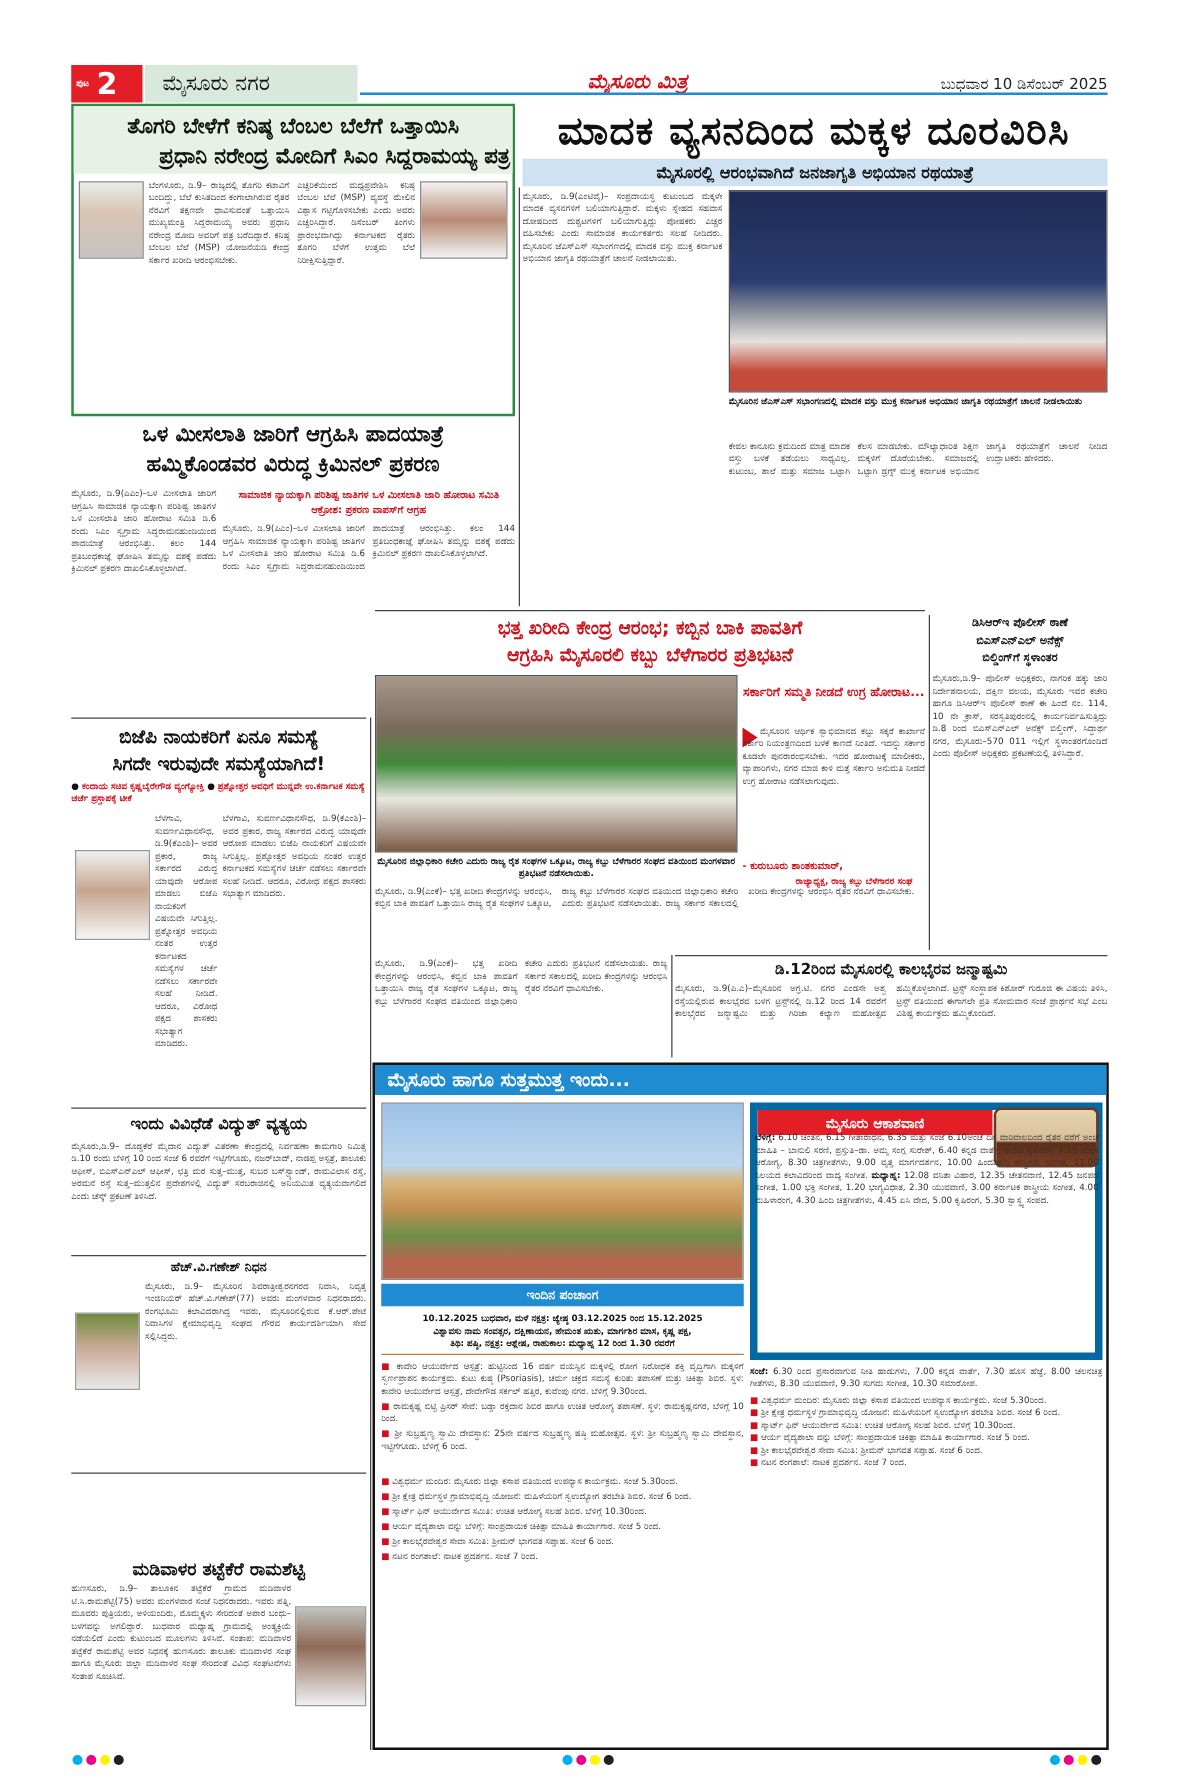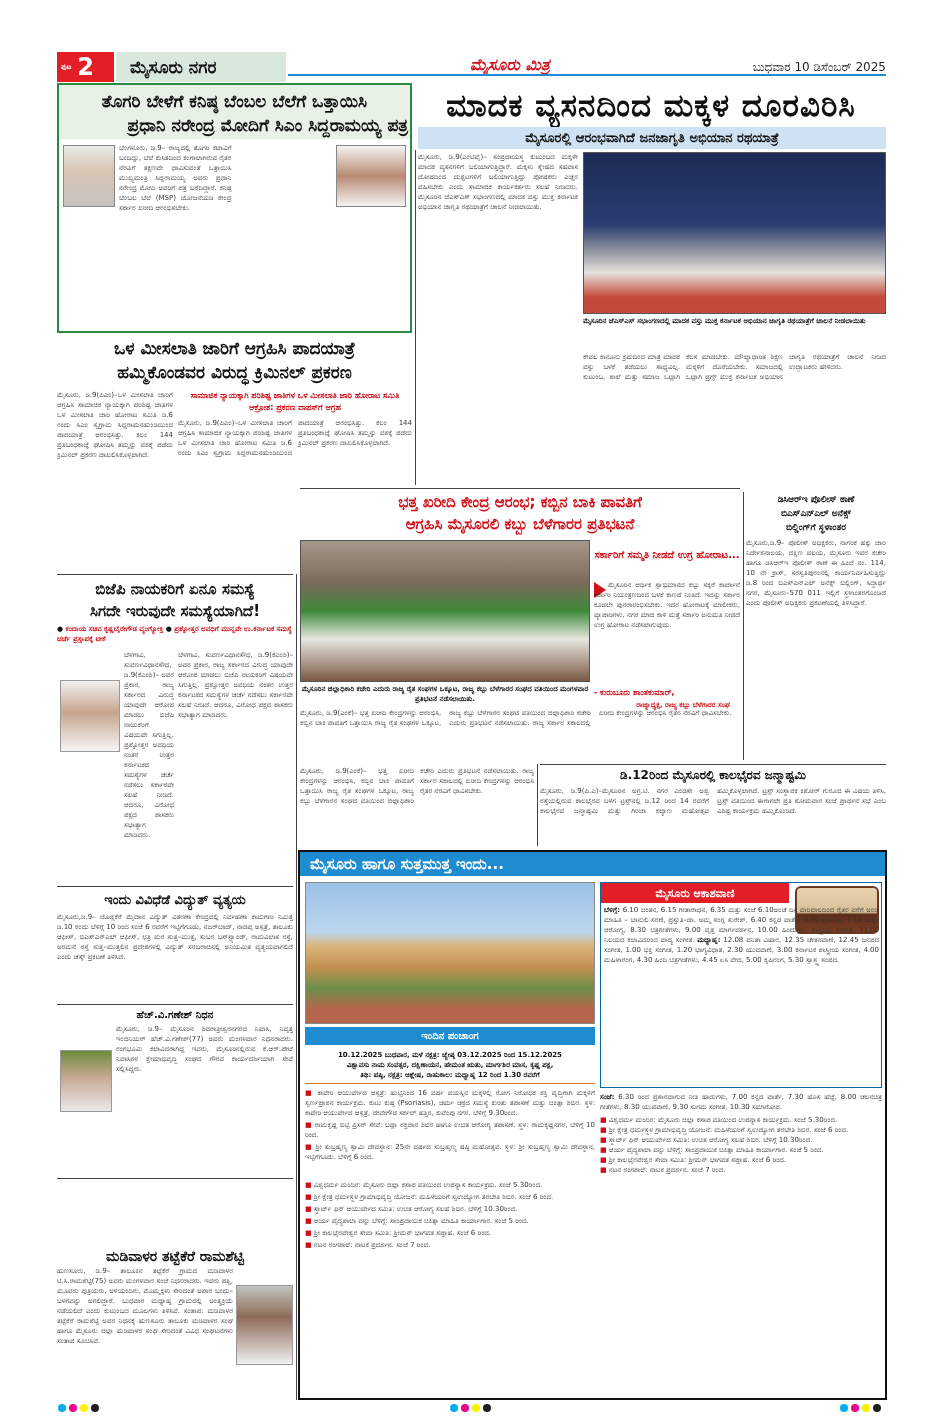--- a/index.html
+++ b/index.html
@@ -15,38 +15,39 @@
 .dots span{width:8px;height:8px;border-radius:50%;display:inline-block}
 </style>
 </head>
 <body>
 
 <div class="abs" style="left:57px;top:52px;width:57px;height:30px;background:#e41e26;color:#fff;display:flex;align-items:center;padding-left:4px;">
   <span style="font-size:7px;font-weight:bold;margin-right:6px;">ಪುಟ</span>
   <span style="font-size:24px;font-weight:bold;">2</span>
 </div>
 <div class="abs" style="left:116px;top:52px;width:170px;height:30px;background:#d9e8dc;display:flex;align-items:center;padding-left:14px;">
-  <span style="font-size:17px;font-weight:bold;color:#111;">ಮೈಸೂರು ನಗರ</span>
+  <span style="font-size:17px;font-weight:normal;color:#111;">ಮೈಸೂರು ನಗರ</span>
 </div>
 <div class="abs" style="left:440px;top:55px;width:140px;text-align:center;font-size:16px;font-weight:bold;color:#d0101a;font-style:italic;">ಮೈಸೂರು ಮಿತ್ರ</div>
 <div class="abs" style="left:650px;top:60px;width:236px;text-align:right;font-size:12px;color:#222;">ಬುಧವಾರ 10 ಡಿಸೆಂಬರ್ 2025</div>
 <div class="abs" style="left:288px;top:74px;width:598px;height:2px;background:#1f8bd0;"></div>
 
 <div class="abs" style="left:57px;top:83px;width:355px;height:250px;border:2px solid #2d8a45;background:#fff;">
   <div style="background:#e7f1e6;padding:4px 2px 2px;">
     <div class="hl" style="font-size:17px;line-height:24px;">ತೊಗರಿ ಬೇಳೆಗೆ ಕನಿಷ್ಠ ಬೆಂಬಲ ಬೆಲೆಗೆ ಒತ್ತಾಯಿಸಿ</div>
     <div class="hl" style="font-size:17px;line-height:24px;text-align:right;">ಪ್ರಧಾನಿ ನರೇಂದ್ರ ಮೋದಿಗೆ ಸಿಎಂ ಸಿದ್ದರಾಮಯ್ಯ ಪತ್ರ</div>
   </div>
   <div style="display:flex;gap:6px;padding:4px 4px;">
     <div style="width:170px;">
       <div class="photo" style="float:left;width:52px;height:62px;margin:2px 4px 2px 0;background:linear-gradient(180deg,#e8ece8,#d9c5b3 40%,#c6c3c0);"></div>
       <div class="txt" style="height:180px;">ಬೆಂಗಳೂರು, ಡಿ.9– ರಾಜ್ಯದಲ್ಲಿ ತೊಗರಿ ಕಟಾವಿಗೆ ಬಂದಿದ್ದು, ಬೆಲೆ ಕುಸಿತದಿಂದ ಕಂಗಾಲಾಗಿರುವ ರೈತರ ನೆರವಿಗೆ ತಕ್ಷಣವೇ ಧಾವಿಸುವಂತೆ ಒತ್ತಾಯಿಸಿ ಮುಖ್ಯಮಂತ್ರಿ ಸಿದ್ದರಾಮಯ್ಯ ಅವರು ಪ್ರಧಾನಿ ನರೇಂದ್ರ ಮೋದಿ ಅವರಿಗೆ ಪತ್ರ ಬರೆದಿದ್ದಾರೆ. ಕನಿಷ್ಠ ಬೆಂಬಲ ಬೆಲೆ (MSP) ಯೋಜನೆಯಡಿ ಕೇಂದ್ರ ಸರ್ಕಾರ ಖರೀದಿ ಆರಂಭಿಸಬೇಕು.</div>
     </div>
     <div style="width:170px;">
       <div class="photo" style="float:right;width:70px;height:62px;margin:2px 0 2px 4px;background:linear-gradient(180deg,#f3f3f3,#b88a74 50%,#f3f3f3);"></div>
+      <div class="txt" style="height:180px;">ಎಚ್ಚರಿಕೆಯಿಂದ ಮಧ್ಯಪ್ರವೇಶಿಸಿ ಕನಿಷ್ಠ ಬೆಂಬಲ ಬೆಲೆ (MSP) ವ್ಯವಸ್ಥೆ ಮೇಲಿನ ವಿಶ್ವಾಸ ಗಟ್ಟಿಗೊಳಿಸಬೇಕು ಎಂದು ಅವರು ಎಚ್ಚರಿಸಿದ್ದಾರೆ. ಡಿಸೆಂಬರ್ ತಿಂಗಳು ಪ್ರಾರಂಭವಾಗಿದ್ದು ಕರ್ನಾಟಕದ ರೈತರು ತೊಗರಿ ಬೆಳೆಗೆ ಉತ್ತಮ ಬೆಲೆ ನಿರೀಕ್ಷಿಸುತ್ತಿದ್ದಾರೆ.</div>
     </div>
   </div>
 </div>
 
 <div class="abs hl" style="left:415px;top:84px;width:472px;font-size:31px;line-height:42px;letter-spacing:1px;">ಮಾದಕ ವ್ಯಸನದಿಂದ ಮಕ್ಕಳ ದೂರವಿರಿಸಿ</div>
 <div class="abs" style="left:418px;top:127px;width:468px;height:22px;background:#cfe2f3;display:flex;align-items:center;justify-content:center;">
   <span style="font-size:13px;font-weight:bold;color:#111;">ಮೈಸೂರಲ್ಲಿ ಆರಂಭವಾಗಿದೆ ಜನಜಾಗೃತಿ ಅಭಿಯಾನ ರಥಯಾತ್ರೆ</span>
 </div>
 <div class="abs txt" style="left:418px;top:152px;width:160px;height:300px;">ಮೈಸೂರು, ಡಿ.9(ಎಂಟಿವೈ)– ಸಂಪ್ರದಾಯಸ್ಥ ಕುಟುಂಬದ ಮಕ್ಕಳೇ ಮಾದಕ ವ್ಯಸನಗಳಿಗೆ ಬಲಿಯಾಗುತ್ತಿದ್ದಾರೆ. ಮಕ್ಕಳು ಸ್ನೇಹದ ಸಹವಾಸ ದೋಷದಿಂದ ದುಶ್ಚಟಗಳಿಗೆ ಬಲಿಯಾಗುತ್ತಿದ್ದು ಪೋಷಕರು ಎಚ್ಚರ ವಹಿಸಬೇಕು ಎಂದು ಸಾಮಾಜಿಕ ಕಾರ್ಯಕರ್ತರು ಸಲಹೆ ನೀಡಿದರು. ಮೈಸೂರಿನ ಜೆಎಸ್‌ಎಸ್ ಸಭಾಂಗಣದಲ್ಲಿ ಮಾದಕ ವಸ್ತು ಮುಕ್ತ ಕರ್ನಾಟಕ ಅಭಿಯಾನ ಜಾಗೃತಿ ರಥಯಾತ್ರೆಗೆ ಚಾಲನೆ ನೀಡಲಾಯಿತು.</div>
 <div class="abs" style="left:583px;top:152px;width:303px;height:162px;background:linear-gradient(180deg,#1d2b55 0%,#2a3c70 45%,#8a8f9c 60%,#e6e1dc 75%,#c44b3c 90%);border:1px solid #555;"></div>
@@ -138,21 +139,21 @@
   <div style="margin-bottom:2px;"><span style="color:#d0101a;">■ </span><span>ರಾಮಕೃಷ್ಣ ಬಿಟ್ಟಿ ಪ್ರಿಸರ್ ಸೇವೆ: ಬಡ್ಡಾ ರಕ್ತದಾನ ಶಿಬಿರ ಹಾಗೂ ಉಚಿತ ಆರೋಗ್ಯ ತಪಾಸಣೆ. ಸ್ಥಳ: ರಾಮಕೃಷ್ಣನಗರ, ಬೆಳಿಗ್ಗೆ 10 ರಿಂದ.</span></div>
   <div style="margin-bottom:18px;"><span style="color:#d0101a;">■ </span><span>ಶ್ರೀ ಸುಬ್ರಹ್ಮಣ್ಯ ಸ್ವಾಮಿ ದೇವಸ್ಥಾನ: 25ನೇ ವರ್ಷದ ಸುಬ್ರಹ್ಮಣ್ಯ ಷಷ್ಠಿ ಮಹೋತ್ಸವ. ಸ್ಥಳ: ಶ್ರೀ ಸುಬ್ರಹ್ಮಣ್ಯ ಸ್ವಾಮಿ ದೇವಸ್ಥಾನ, ಇಟ್ಟಿಗೆಗೂಡು. ಬೆಳಿಗ್ಗೆ 6 ರಿಂದ.</span></div>
   <div style="margin-bottom:2px;"><span style="color:#d0101a;">■ </span><span>ವಿಶ್ವಧರ್ಮ ಮಂದಿರ: ಮೈಸೂರು ಜಿಲ್ಲಾ ಕಸಾಪ ವತಿಯಿಂದ ಉಪನ್ಯಾಸ ಕಾರ್ಯಕ್ರಮ. ಸಂಜೆ 5.30ರಿಂದ.</span></div>
   <div style="margin-bottom:2px;"><span style="color:#d0101a;">■ </span><span>ಶ್ರೀ ಕ್ಷೇತ್ರ ಧರ್ಮಸ್ಥಳ ಗ್ರಾಮಾಭಿವೃದ್ಧಿ ಯೋಜನೆ: ಮಹಿಳೆಯರಿಗೆ ಸ್ವಉದ್ಯೋಗ ತರಬೇತಿ ಶಿಬಿರ. ಸಂಜೆ 6 ರಿಂದ.</span></div>
   <div style="margin-bottom:2px;"><span style="color:#d0101a;">■ </span><span>ಸ್ಮಾರ್ಟ್ ಫಿನ್ ಆಯುರ್ವೇದ ಸಮಿತಿ: ಉಚಿತ ಆರೋಗ್ಯ ಸಲಹೆ ಶಿಬಿರ. ಬೆಳಿಗ್ಗೆ 10.30ರಿಂದ.</span></div>
   <div style="margin-bottom:2px;"><span style="color:#d0101a;">■ </span><span>ಆರ್ಯ ವೈದ್ಯಶಾಲಾ ವನ್ನು ಬೆಳಿಗ್ಗೆ: ಸಾಂಪ್ರದಾಯಿಕ ಚಿಕಿತ್ಸಾ ಮಾಹಿತಿ ಕಾರ್ಯಾಗಾರ. ಸಂಜೆ 5 ರಿಂದ.</span></div>
   <div style="margin-bottom:2px;"><span style="color:#d0101a;">■ </span><span>ಶ್ರೀ ಕಾಲಭೈರವೇಶ್ವರ ಸೇವಾ ಸಮಿತಿ: ಶ್ರೀಮನ್ ಭಾಗವತ ಸಪ್ತಾಹ. ಸಂಜೆ 6 ರಿಂದ.</span></div>
   <div style="margin-bottom:2px;"><span style="color:#d0101a;">■ </span><span>ನಟನ ರಂಗಶಾಲೆ: ನಾಟಕ ಪ್ರದರ್ಶನ. ಸಂಜೆ 7 ರಿಂದ.</span></div>
 </div>
 
-<div class="abs" style="left:600px;top:882px;width:282px;height:206px;border:1px solid #0369a1;">
+<div class="abs" style="left:600px;top:882px;width:282px;height:206px;border:6px solid #0369a1;">
   <div style="background:#e41e26;height:20px;width:188px;display:flex;align-items:center;justify-content:center;">
     <span style="color:#fff;font-size:11px;font-weight:bold;">ಮೈಸೂರು ಆಕಾಶವಾಣಿ</span>
   </div>
 </div>
 <div class="abs" style="left:795px;top:886px;width:84px;height:48px;border-radius:6px;background:linear-gradient(180deg,#e8d3b0 0%,#d8bf98 55%,#5b2f1c 60%,#7a3d22 100%);border:2px solid #6a3a20;"></div>
 <div class="abs txt" style="left:604px;top:905px;width:275px;height:182px;">
   <span style="font-weight:bold;color:#111;">ಬೆಳಿಗ್ಗೆ:</span>
   <span>6.10 ಚಿಂತನ, 6.15 ಗೀತಾರಾಧನ, 6.35 ಮತ್ತು ಸಂಜೆ 6.10ಅಂಚೆ ದಿನ ವಾರಿವಾಲದಿಂದ ರೈತರ ವರೆಗೆ ಅಂಚೆ ಮಾಹಿತಿ – ಬಾನುಲಿ ಸರಣಿ, ಪ್ರಸ್ತುತಿ–ಡಾ. ಅಮ್ಮ ಸಂಗ್ಲ ಸುರೇಶ್, 6.40 ಕನ್ನಡ ವಾರ್ತೆ, 6.50 ಕೃಷಿರಂಗ, 7.15 ಮಕ್ಕಳ ಆರೋಗ್ಯ, 8.30 ಚಿತ್ರಗೀತೆಗಳು, 9.00 ವೃತ್ತ ಮಾರ್ಗದರ್ಶನ, 10.00 ಹಿಂದುಸ್ತಾನಿ ಶಾಸ್ತ್ರೀಯ ಸಂಗೀತ, 11.00 ನಿಲಯದ ಕಲಾವಿದರಿಂದ ವಾದ್ಯ ಸಂಗೀತ.</span>
   <span style="font-weight:bold;color:#111;">ಮಧ್ಯಾಹ್ನ:</span>
   <span>12.08 ವನಿತಾ ವಿಹಾರ, 12.35 ಚೇತನವಾಣಿ, 12.45 ಜನಪದ ಸಂಗೀತ, 1.00 ಭಕ್ತಿ ಸಂಗೀತ, 1.20 ಭಾಗ್ಯವಿಧಾತ, 2.30 ಯುವವಾಣಿ, 3.00 ಕರ್ನಾಟಕ ಶಾಸ್ತ್ರೀಯ ಸಂಗೀತ, 4.00 ಮಹಿಳಾರಂಗ, 4.30 ಹಿಂದಿ ಚಿತ್ರಗೀತೆಗಳು, 4.45 ಏಸಿ ವೇದ, 5.00 ಕೃಷಿರಂಗ, 5.30 ಸ್ವಾಸ್ಥ್ಯ ಸಂಪದ.</span>

